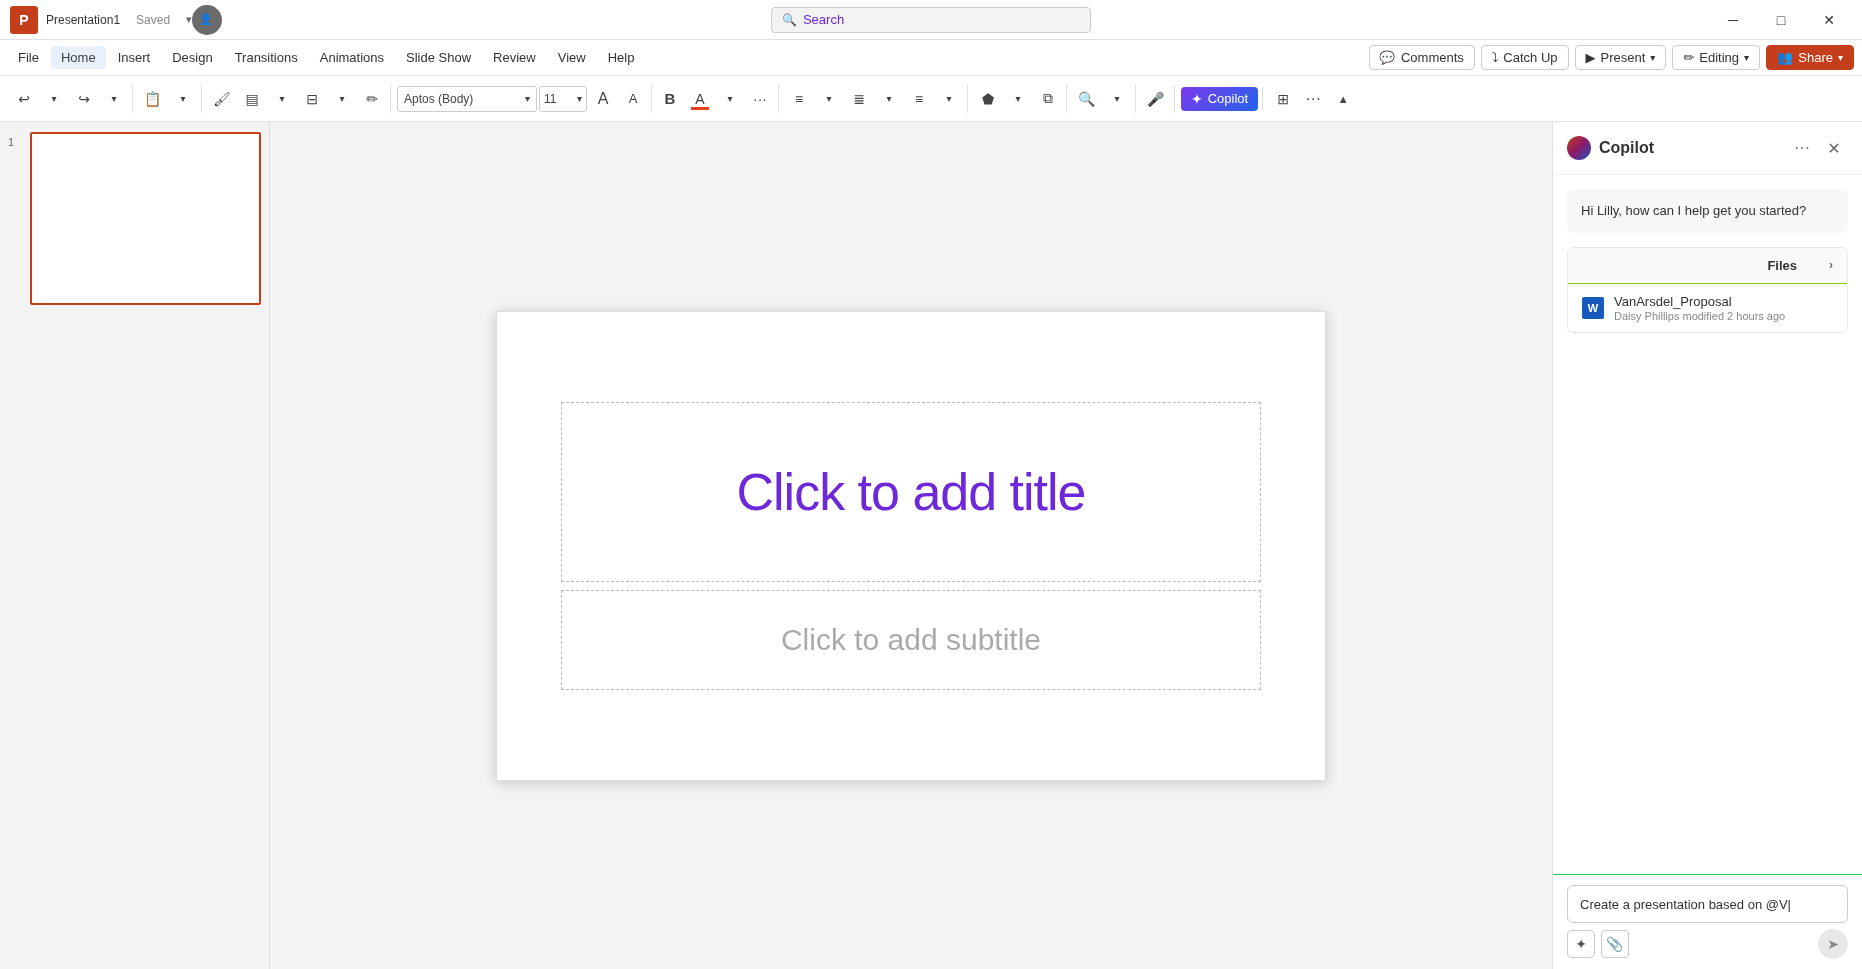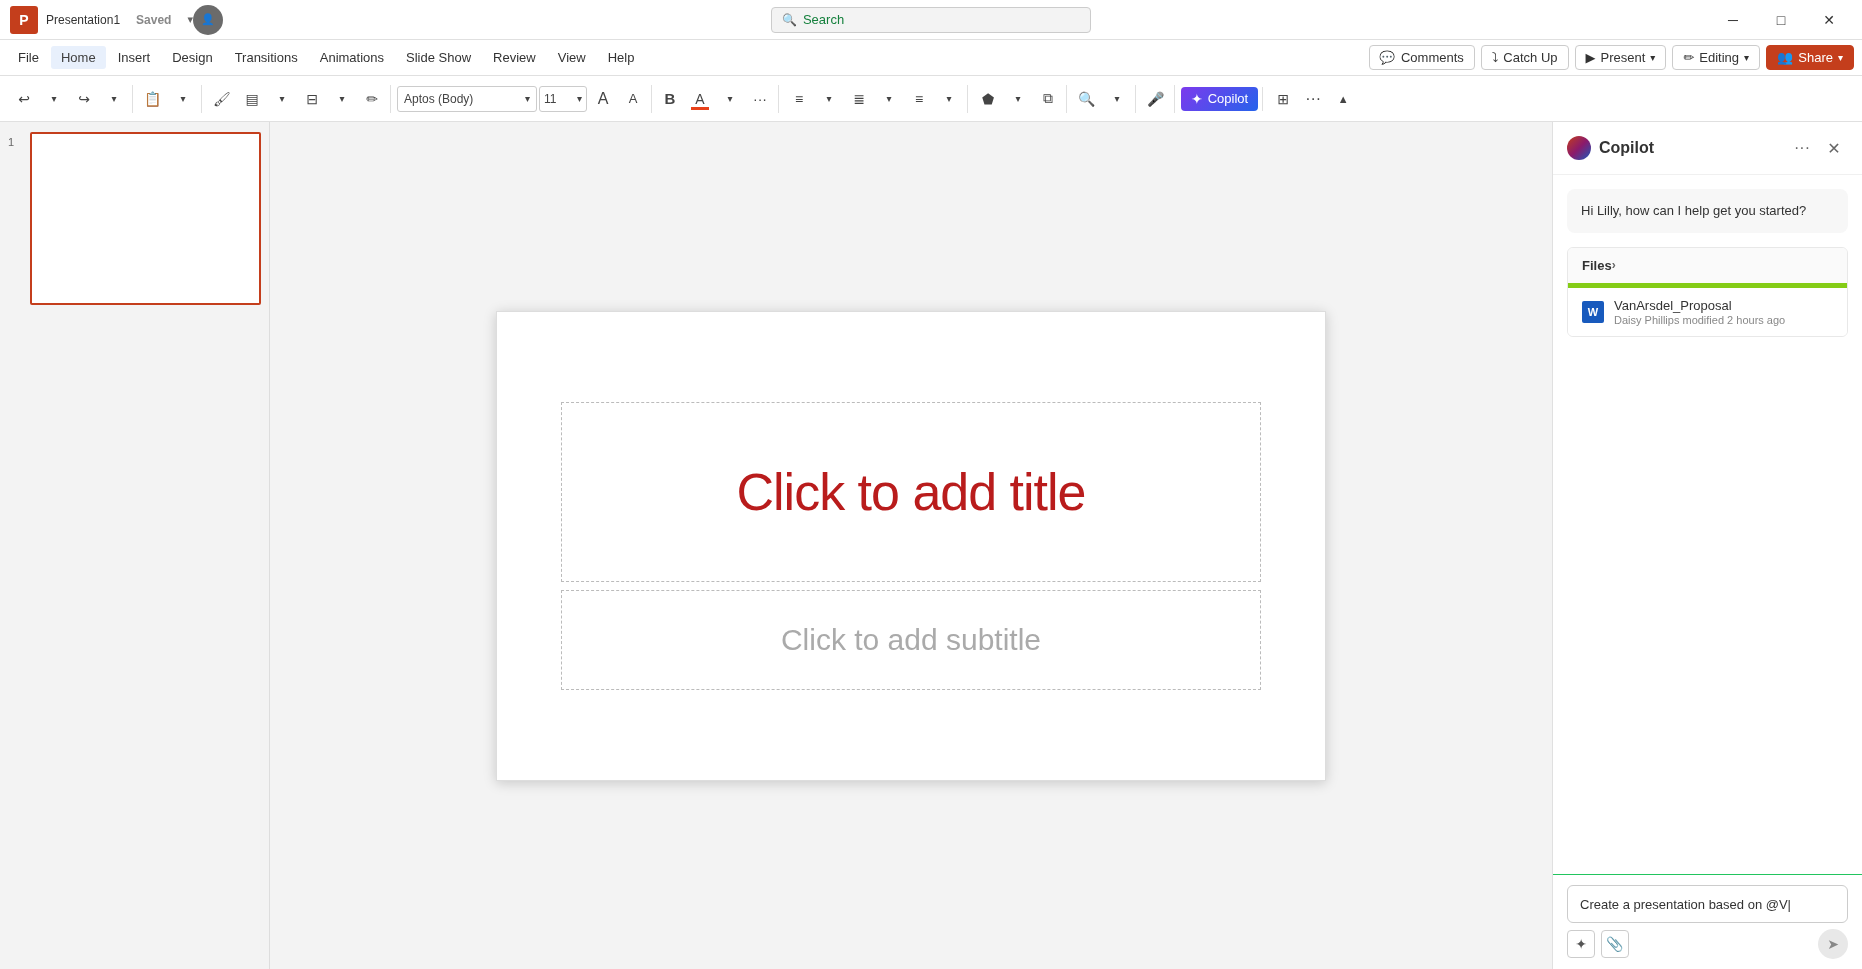--- a/index.html
+++ b/index.html
@@ -183,21 +183,21 @@
       border: 1px solid #ddd;
     }
     .slide-title-placeholder {
       width: 700px;
       height: 180px;
       border: 1.5px dashed #bbb;
       display: flex; align-items: center; justify-content: center;
       margin-bottom: 8px;
     }
     .slide-title-text {
-      font-size: 52px; color: #b91c1c; font-weight: 300;
+      font-size: 52px; color: #6d28d9; font-weight: 300;
       letter-spacing: -1px;
       text-align: right;
     }
     .slide-subtitle-placeholder {
       width: 700px;
       height: 100px;
       border: 1.5px dashed #bbb;
       display: flex; align-items: center; justify-content: center;
     }
     .slide-subtitle-text {
@@ -244,25 +244,26 @@
       background: #f7f7f7;
       border-radius: 8px;
       padding: 12px 14px;
       font-size: 13px; color: #333;
       line-height: 1.5;
     }
     .copilot-files-section {
       border: 1px solid #e8e8e8; border-radius: 6px; overflow: hidden;
     }
     .copilot-files-header {
-      display: flex; align-items: center; justify-content: flex-start;
+      display: flex; align-items: center; justify-content: flex-end;
       padding: 10px 14px;
       font-weight: 600; font-size: 13px; color: #333;
       background: #fafafa;
-      border-bottom: 5px solid #84cc16;
+      border-bottom: 1px solid #84cc16;
+      gap: 32px;
     }
     .copilot-files-header .arrow { color: #666; font-size: 12px; }
     .copilot-file-item {
       display: flex; align-items: center; gap: 10px;
       padding: 10px 14px;
       background: white;
     }
     .word-icon {
       width: 22px; height: 22px;
       background: #185abd;
@@ -319,26 +320,26 @@
   </style>
 </head>
 <body>
 
 <div id="title-bar">
   <div class="app-icon">
     <span>P</span>
   </div>
   <div class="file-title">
     <span>Presentation1</span>
-    <span style="color:#888;font-weight:bold;">Saved</span>
+    <span style="color:#888;">Saved</span>
     <span style="cursor:pointer;color:#666;font-size:11px;">▾</span>
   </div>
   <div class="search-box">
     <span style="color:#888;">🔍</span>
-    <span style="color:#15803d;font-size:13px;">Search</span>
+    <span style="color:#6d28d9;font-size:13px;">Search</span>
   </div>
   <div class="user-avatar">👤</div>
   <div class="window-controls">
     <button>─</button>
     <button>□</button>
     <button class="close">✕</button>
   </div>
 </div>
 
 <div id="menu-bar">

